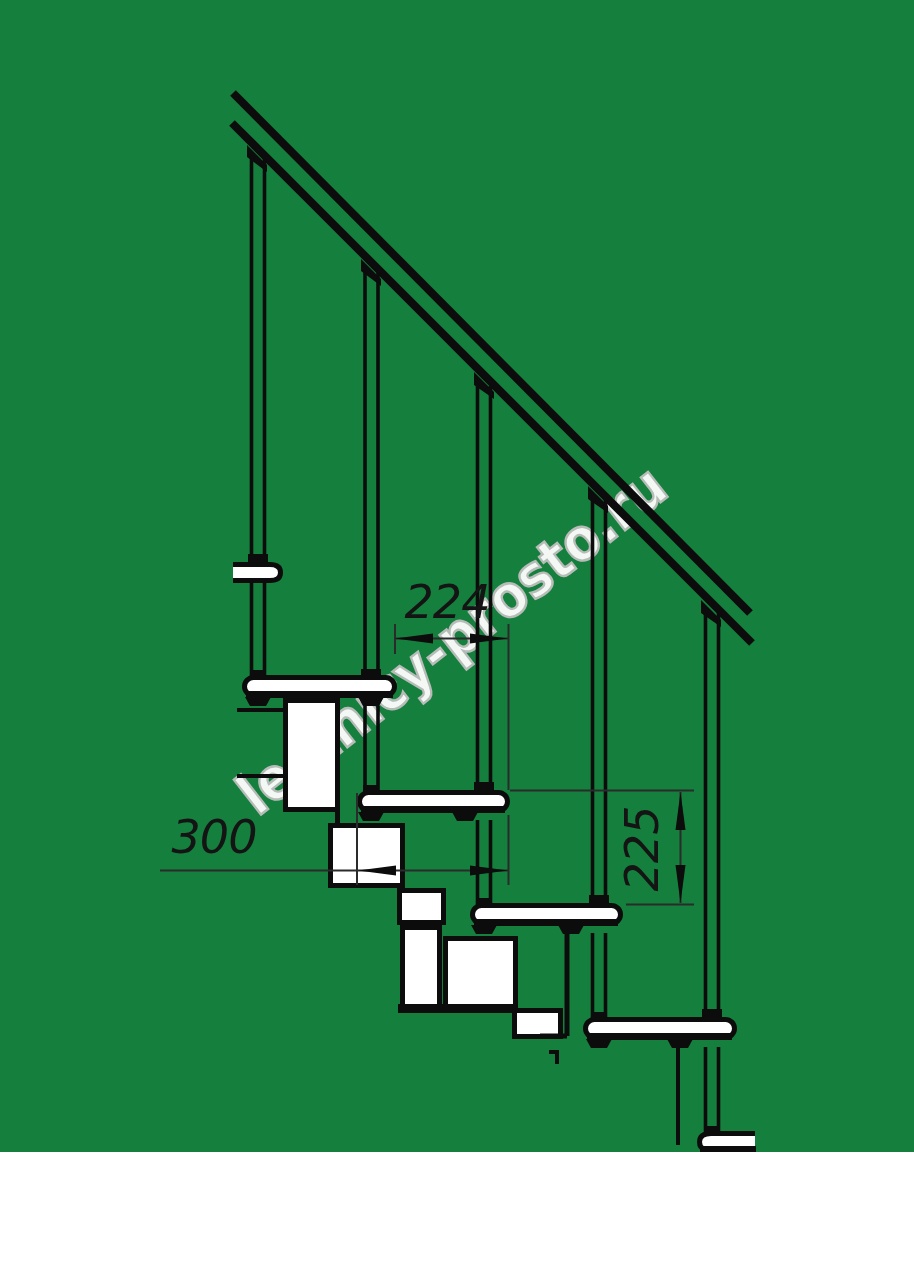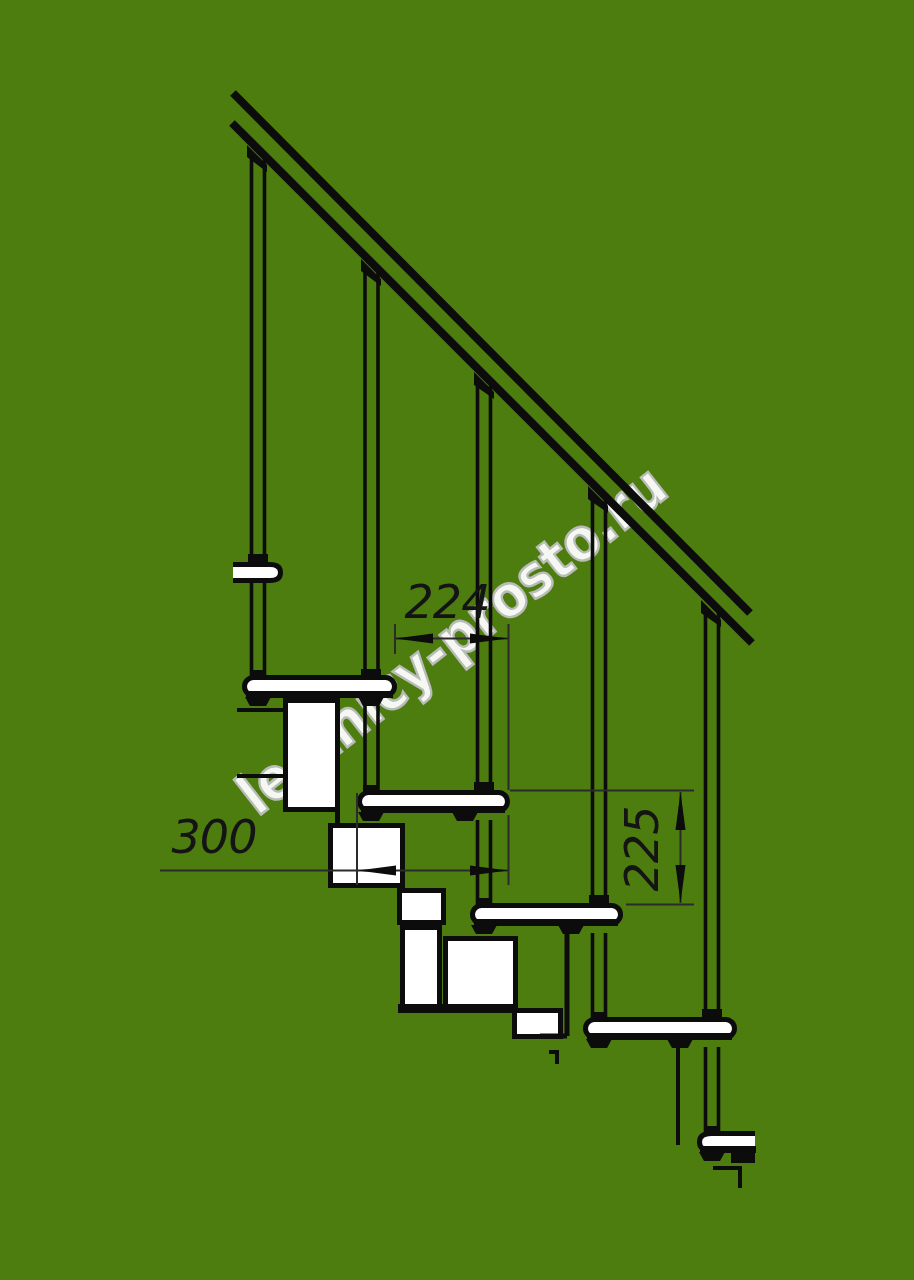--- a/index.html
+++ b/index.html
@@ -1,19 +1,19 @@
 <!DOCTYPE html>
 <html><head>
 <meta charset="utf-8">
 <style>
   html, body { margin: 0; padding: 0; background: #ffffff; }
   .frame {
     position: relative;
-    width: 914px; height: 1280px;
-    background: #4d7c0f;
+    width: 914px; height: 1152px;
+    background: #15803d;
     overflow: hidden;
     font-family: "DejaVu Sans", sans-serif;
   }
   svg { display: block; }
   .dim-text {
     font-family: "DejaVu Sans", sans-serif;
     font-style: italic;
     font-size: 46px;
     fill: #141414;
     letter-spacing: -1px;

